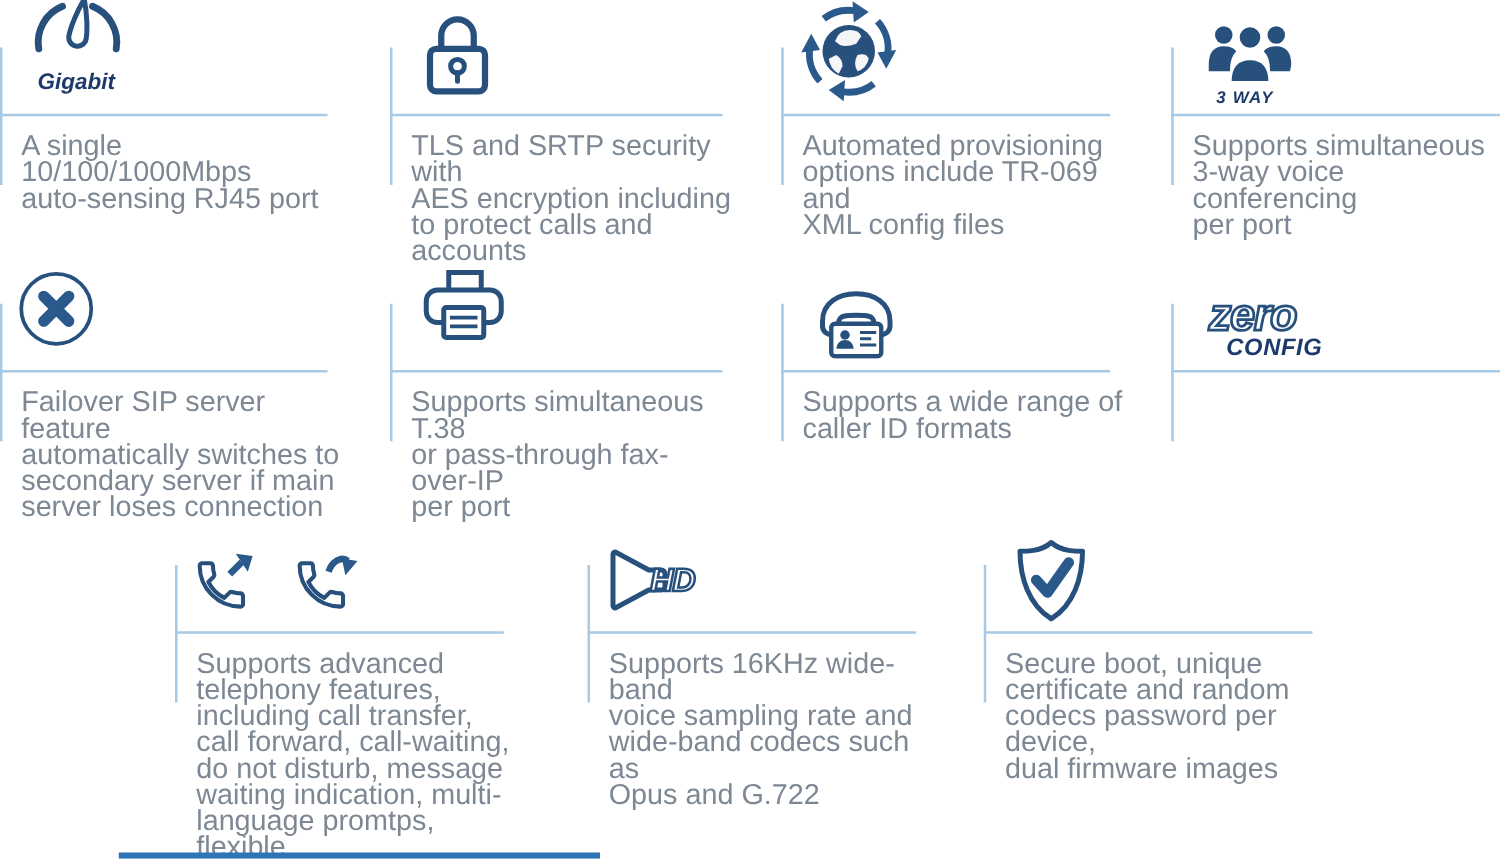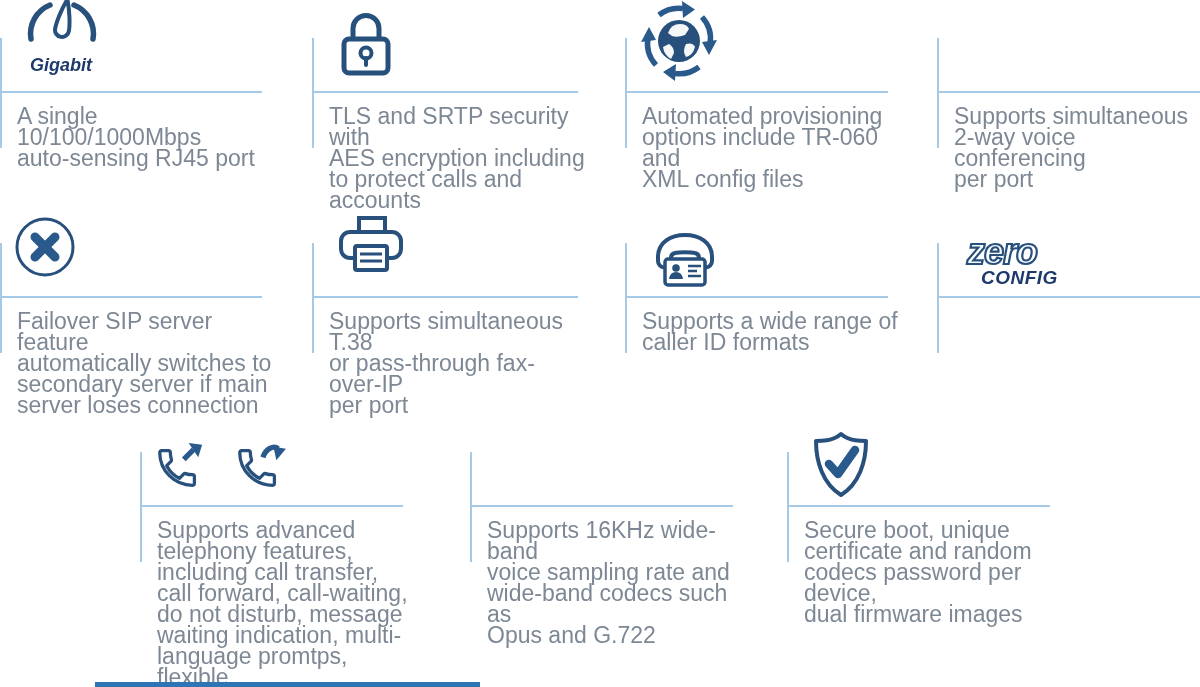--- a/index.html
+++ b/index.html
@@ -72,29 +72,40 @@
       <polygon points="43,2 56,10.5 44,19" fill="#2A5A8C"></polygon>
       <path d="M63,18 A32,32 0 0 1 71,45" fill="none" stroke="#2A5A8C" stroke-width="5.5"></path>
       <polygon points="63,43 78,41 70,56" fill="#2A5A8C"></polygon>
       <path d="M60,68 A32,32 0 0 1 36,74.5" fill="none" stroke="#2A5A8C" stroke-width="5.5"></path>
       <polygon points="37,65 36,82 24,73" fill="#2A5A8C"></polygon>
       <path d="M17,66 A32,32 0 0 1 9,39" fill="none" stroke="#2A5A8C" stroke-width="5.5"></path>
       <polygon points="2,43 17,41 10,28" fill="#2A5A8C"></polygon>
     </svg>
   </div>
   <div class="feature-text">Automated provisioning
-options include TR-060 and
+options include TR-069 and
 XML config files</div>
 </div>
 
 <div class="tile" style="left:937px;top:91px;">
   <div class="vline"></div>
   <div class="hline" style="width:263px"></div>
+  <div class="icon-wrap" style="top:-74px;left:28px">
+    <svg width="70" height="50" viewBox="0 0 70 50">
+      <circle cx="14" cy="11" r="7" fill="#27507D"></circle>
+      <path d="M2,35 q0,-15 12,-15 q7,0 10,4 q-5,5 -5,15 v1 H2 z" fill="#27507D"></path>
+      <circle cx="56" cy="11" r="7" fill="#27507D"></circle>
+      <path d="M68,35 q0,-15 -12,-15 q-7,0 -10,4 q5,5 5,15 v1 h16 z" fill="#27507D"></path>
+      <circle cx="35" cy="13" r="9.5" fill="#27507D" stroke="#ffffff" stroke-width="2.5"></circle>
+      <path d="M19,49 q0,-19 16,-19 q16,0 16,19 z" fill="#27507D" stroke="#ffffff" stroke-width="2.5"></path>
+    </svg>
+    <div class="brand-label small">3 WAY</div>
+  </div>
   <div class="feature-text">Supports simultaneous
-2-way voice conferencing
+3-way voice conferencing
 per port</div>
 </div>
 
 <div class="tile" style="left:0px;top:296px;">
   <div class="vline"></div>
   <div class="hline" style="width:262px"></div>
   <div class="icon-wrap" style="top:-80px;left:14px">
     <svg width="62" height="62" viewBox="0 0 62 62">
       <circle cx="31" cy="31" r="28" fill="none" stroke="#27507D" stroke-width="3"></circle>
       <path d="M21,21 L41,41 M41,21 L21,41" stroke="#2A5A8C" stroke-width="9" stroke-linecap="round"></path>
@@ -174,20 +185,26 @@
 call forward, call-waiting,
 do not disturb, message
 waiting indication, multi-
 language promtps, flexible
 dial plan and more</div>
 </div>
 
 <div class="tile" style="left:470px;top:505px;">
   <div class="vline"></div>
   <div class="hline" style="width:263px"></div>
+  <div class="icon-wrap" style="top:-70px;left:16px">
+    <svg width="82" height="58" viewBox="0 0 82 58">
+      <path d="M7,7 L33,21 h10 a3,3 0 0 1 3,3 v10 a3,3 0 0 1 -3,3 h-10 L7,51 a1.6,1.6 0 0 1 -2.6,-1.3 V8.3 A1.6,1.6 0 0 1 7,7 z" fill="none" stroke="#27507D" stroke-width="4" stroke-linejoin="round"></path>
+      <text x="34" y="38" font-family="Liberation Sans, sans-serif" font-size="26" font-weight="bold" font-style="italic" fill="#ffffff" stroke="#27507D" stroke-width="2" letter-spacing="-1">HD</text>
+    </svg>
+  </div>
   <div class="feature-text">Supports 16KHz wide-band
 voice sampling rate and
 wide-band codecs such as
 Opus and G.722</div>
 </div>
 
 <div class="tile" style="left:787px;top:505px;">
   <div class="vline"></div>
   <div class="hline" style="width:263px"></div>
   <div class="icon-wrap" style="top:-74px;left:24px">

